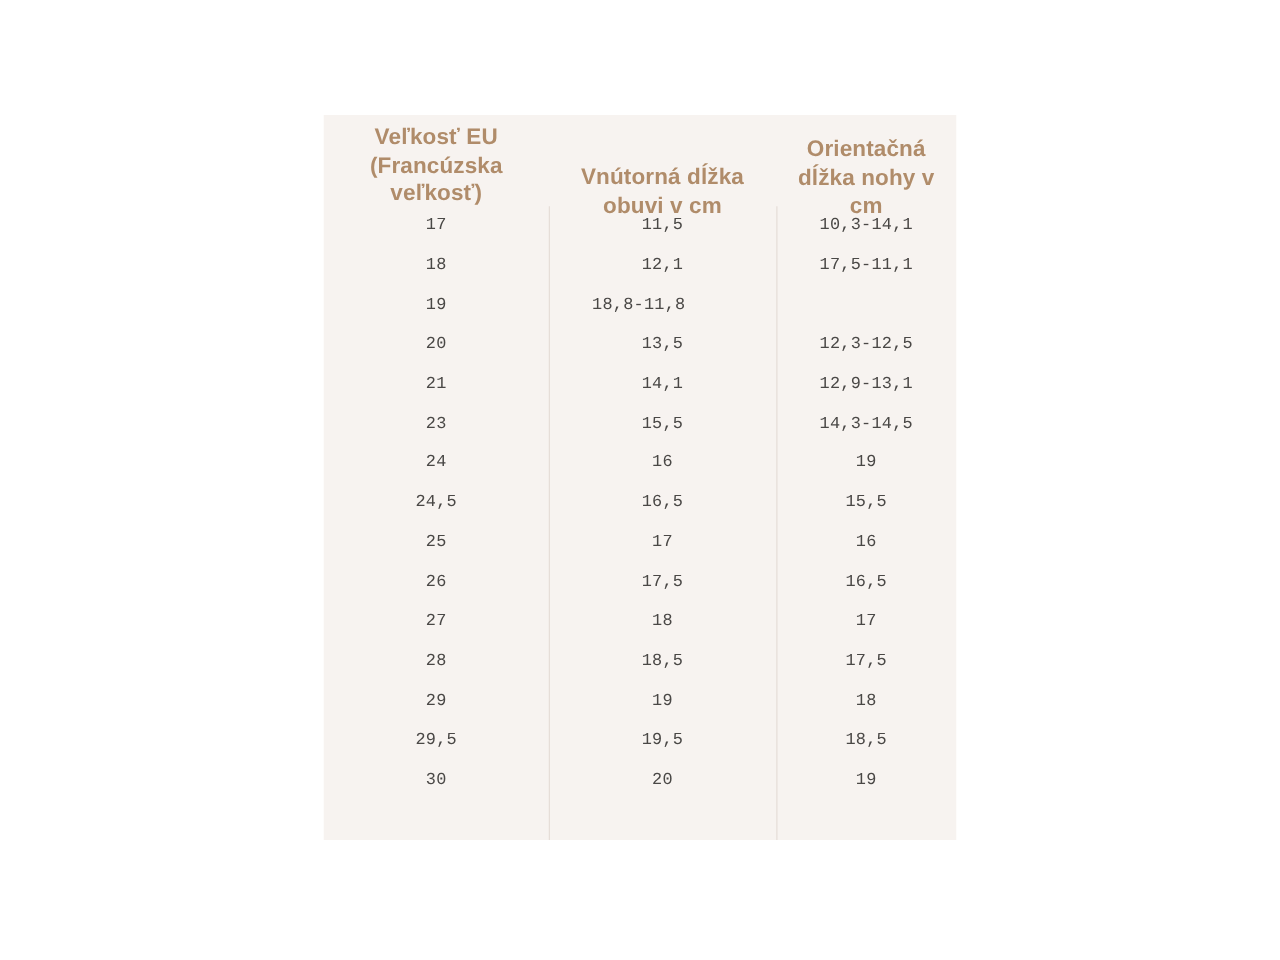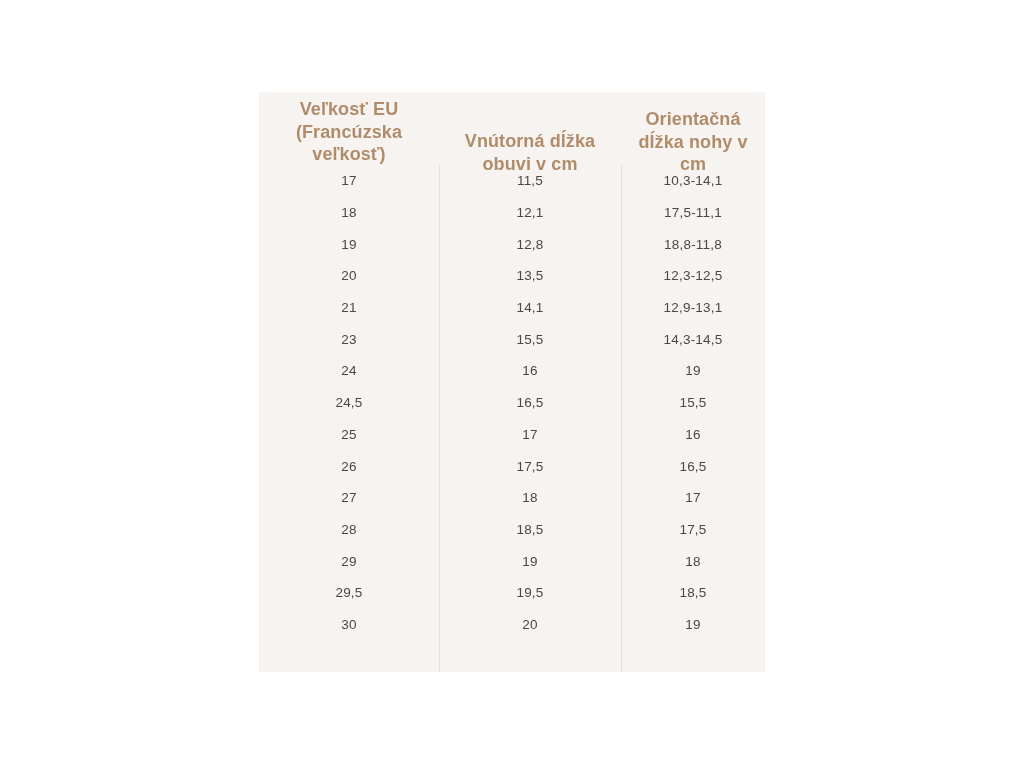--- a/index.html
+++ b/index.html
@@ -74,20 +74,21 @@
 
   .td {
     display: flex;
     align-items: center;
     justify-content: center;
     text-align: center;
     height: 100%;
     font-size: 13.5px;
     color: #4a4846;
     letter-spacing: 0.2px;
+    font-family: Liberation Mono, monospace;
   }
 
   
   .divider {
     position: absolute;
     top: 73px;
     width: 1px;
     height: 507px;
     background: #e6ded8;
   }
@@ -128,21 +129,20 @@
           <div class="td col2">11,5</div>
           <div class="td col3">10,3-14,1</div>
         </div>
         <div class="row">
           <div class="td col1">18</div>
           <div class="td col2">12,1</div>
           <div class="td col3">17,5-11,1</div>
         </div>
         <div class="row">
           <div class="td col1">19</div>
-          <div class="td col2">12,8</div>
           <div class="td col3">18,8-11,8</div>
         </div>
         <div class="row">
           <div class="td col1">20</div>
           <div class="td col2">13,5</div>
           <div class="td col3">12,3-12,5</div>
         </div>
         <div class="row">
           <div class="td col1">21</div>
           <div class="td col2">14,1</div>

